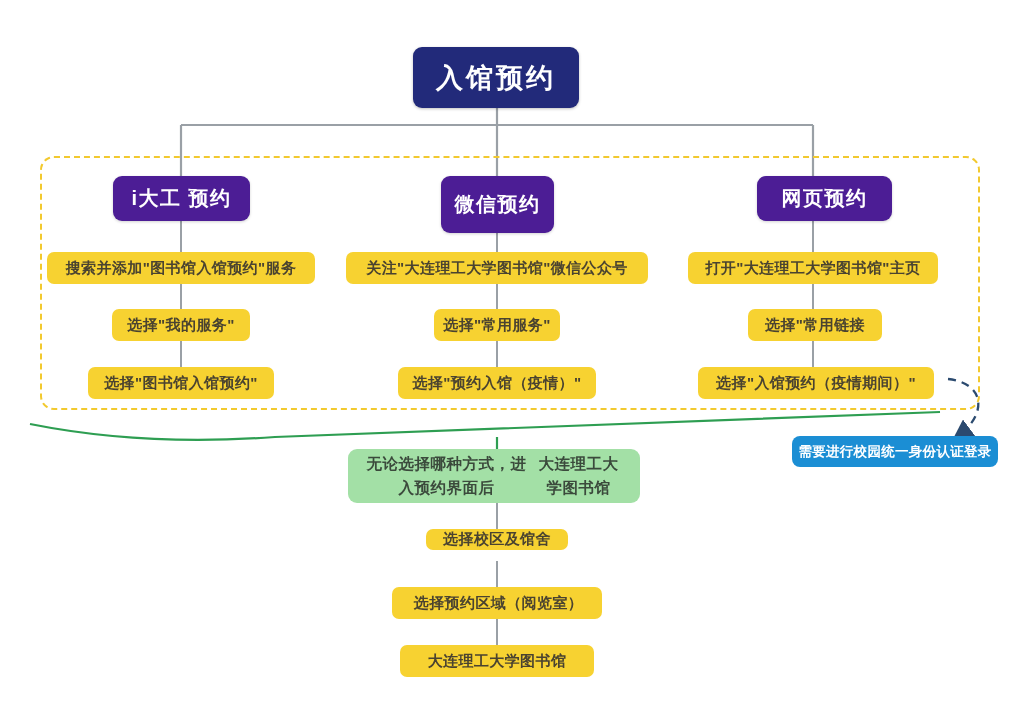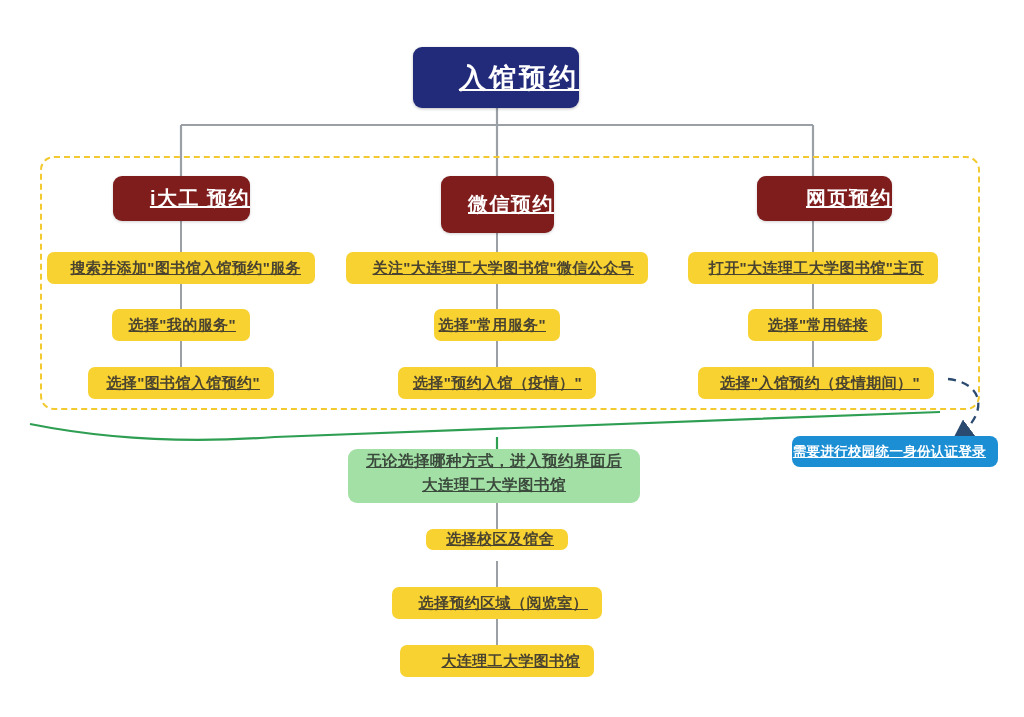--- a/index.html
+++ b/index.html
@@ -24,41 +24,40 @@
     height: 717px;
     pointer-events: none;
   }
 
   
   .node {
     position: absolute;
     box-sizing: border-box;
     display: flex;
     align-items: center;
-    justify-content: flex-end;
+    justify-content: center;
     text-align: center;
     white-space: nowrap;
     letter-spacing: 0.5px;
-    text-decoration: underline;
   }
 
   
   .root-node {
     background: #222a7a;
     color: #ffffff;
     border-radius: 9px;
     font-size: 27px;
     font-weight: bold;
     letter-spacing: 3px;
     box-shadow: 0 1px 3px rgba(0,0,0,0.25);
   }
 
   
   .channel-node {
-    background: #7f1d1d;
+    background: #4c1d95;
     color: #ffffff;
     border-radius: 9px;
     font-size: 20px;
     font-weight: bold;
     letter-spacing: 1.5px;
     box-shadow: 0 1px 3px rgba(0,0,0,0.18);
   }
 
   
   .step-node {
@@ -73,21 +72,21 @@
 
   
   .summary-node {
     background: #a3e0a6;
     color: #3b4a3c;
     border-radius: 9px;
     font-size: 15.5px;
     font-weight: bold;
     line-height: 1.55;
     white-space: normal;
-    flex-direction: column;
+    flex-direction: row;
     padding: 6px 14px;
   }
 
   
   .note-node {
     background: #1b8ed4;
     color: #ffffff;
     border-radius: 8px;
     font-size: 13.5px;
     font-weight: bold;

